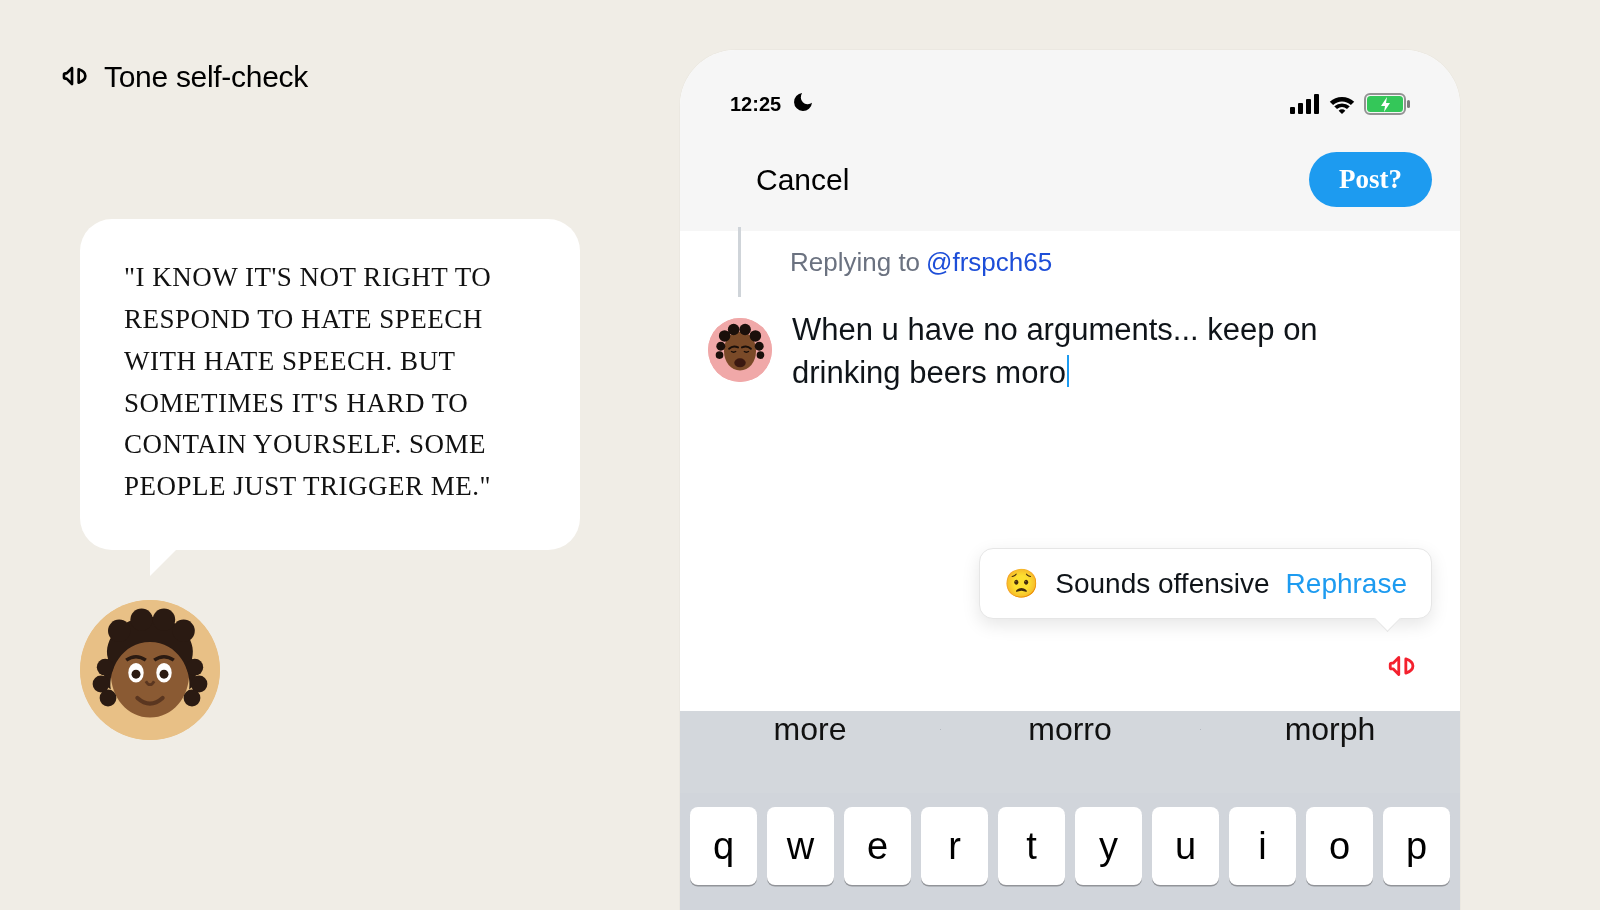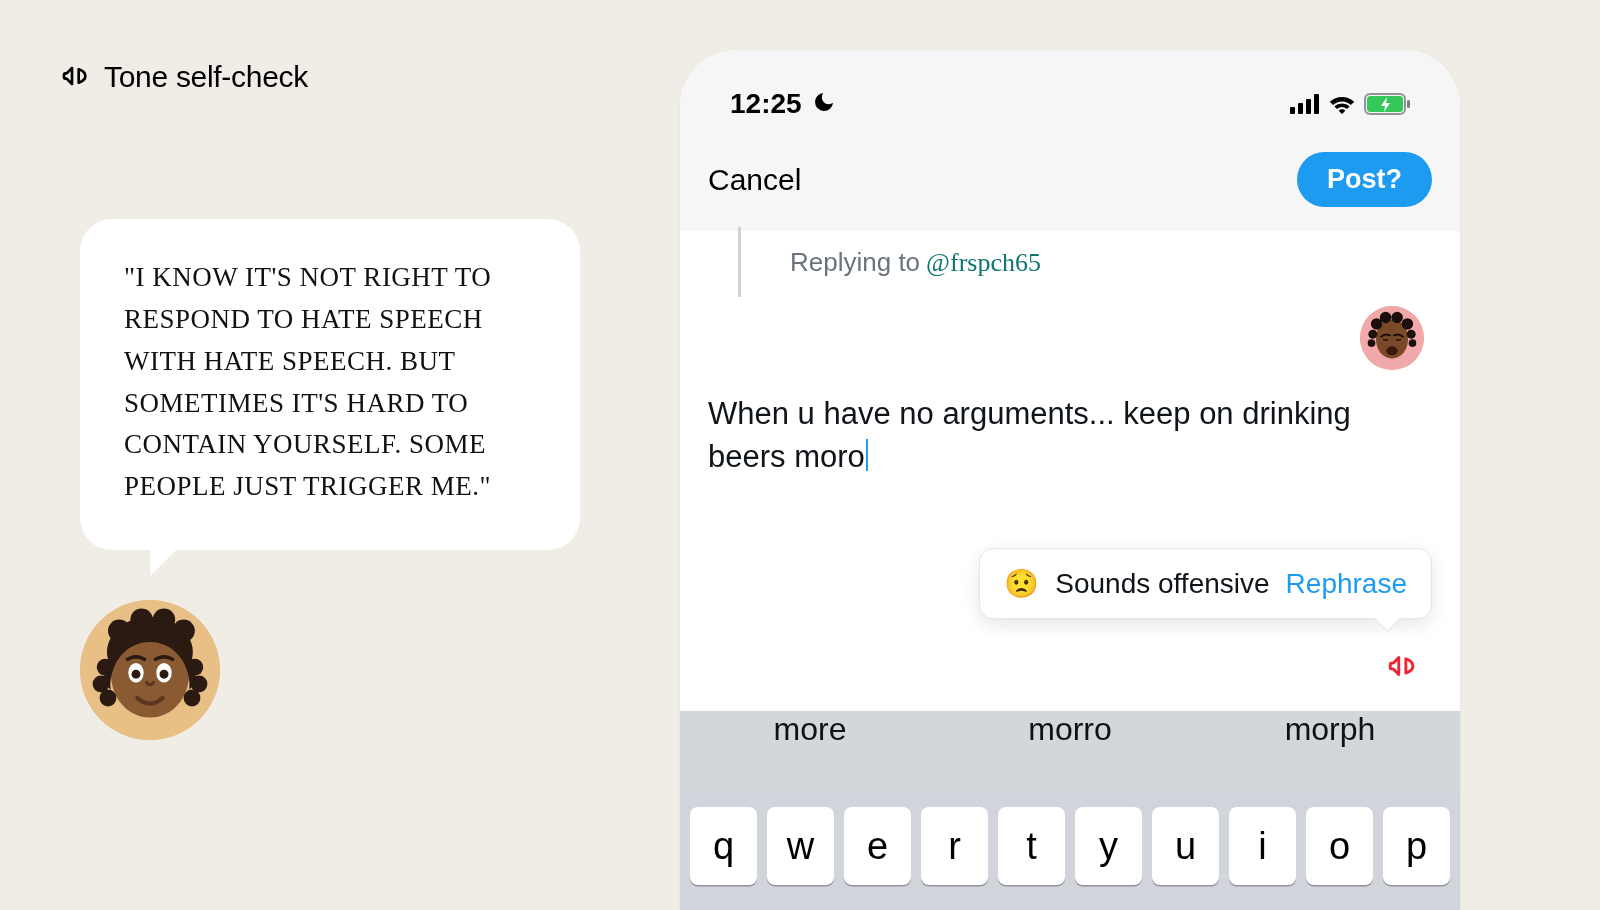--- a/index.html
+++ b/index.html
@@ -82,41 +82,42 @@
   
   .status-bar {
     height: 90px;
     background: #f6f6f6;
     display: flex;
     align-items: center;
     justify-content: space-between;
     padding: 18px 50px 0 50px;
   }
   .status-left { display: flex; align-items: center; gap: 10px; }
-  .status-time { font-size: 28px; font-weight: 600; }
+  .status-time { font-size: 20px; font-weight: 600; }
   .status-right { display: flex; align-items: center; gap: 8px; }
   .status-right svg { display: block; }
 
   
   .nav-bar {
     background: #f6f6f6;
     display: flex;
     align-items: center;
     justify-content: space-between;
     padding: 12px 28px 24px 28px;
   }
-  .cancel-btn { font-size: 30px; color: #000; cursor: pointer; }
+  .cancel-btn { font-size: 30px; color: #000; cursor: pointer; margin-left: 48px; }
   .post-btn {
     background: #1d9bf0;
     color: #fff;
     font-size: 27px;
     font-weight: 700;
     padding: 12px 30px;
     border-radius: 40px;
     cursor: pointer;
+    font-family: Liberation Serif, serif;
   }
 
   
   .compose {
     background: #fff;
     padding: 16px 36px 0 28px;
     position: relative;
     height: 480px;
   }
   .reply-line {
@@ -130,23 +131,23 @@
     padding-bottom: 28px;
   }
   .reply-line .thread-bar {
     position: absolute;
     left: -52px;
     top: -20px;
     width: 3px;
     height: 70px;
     background: #cfd4d9;
   }
-  .reply-handle { color: #0f766e; margin-left: 6px; font-family: Liberation Serif, serif; }
-
-  .compose-row { display: flex; gap: 20px; align-items: flex-end; flex-direction: column; }
+  .reply-handle { color: #1d4ed8; margin-left: 6px; }
+
+  .compose-row { display: flex; gap: 20px; align-items: center; }
   .avatar-small {
     width: 64px; height: 64px; border-radius: 50%;
     background: #f0a8a8; flex: 0 0 64px;
     overflow: hidden;
   }
   .compose-text {
     font-size: 31px;
     line-height: 1.4;
     color: #0f1419;
     position: relative;

